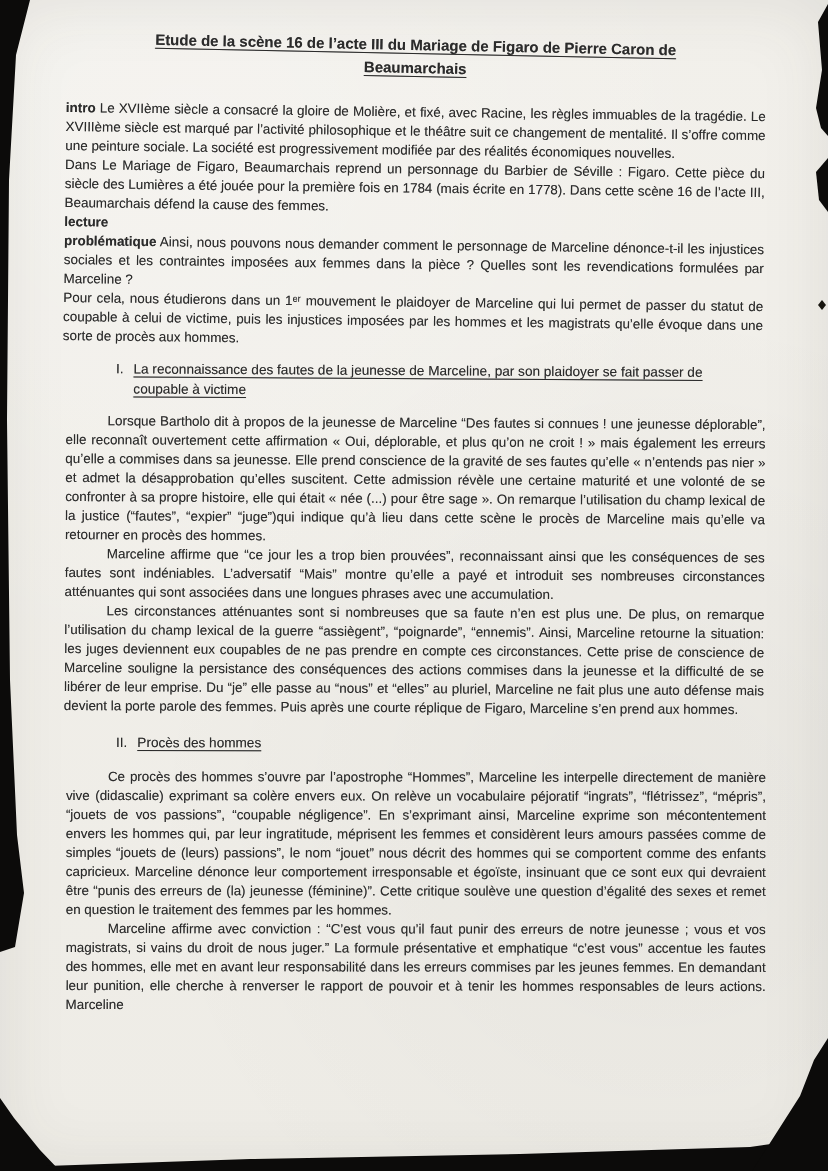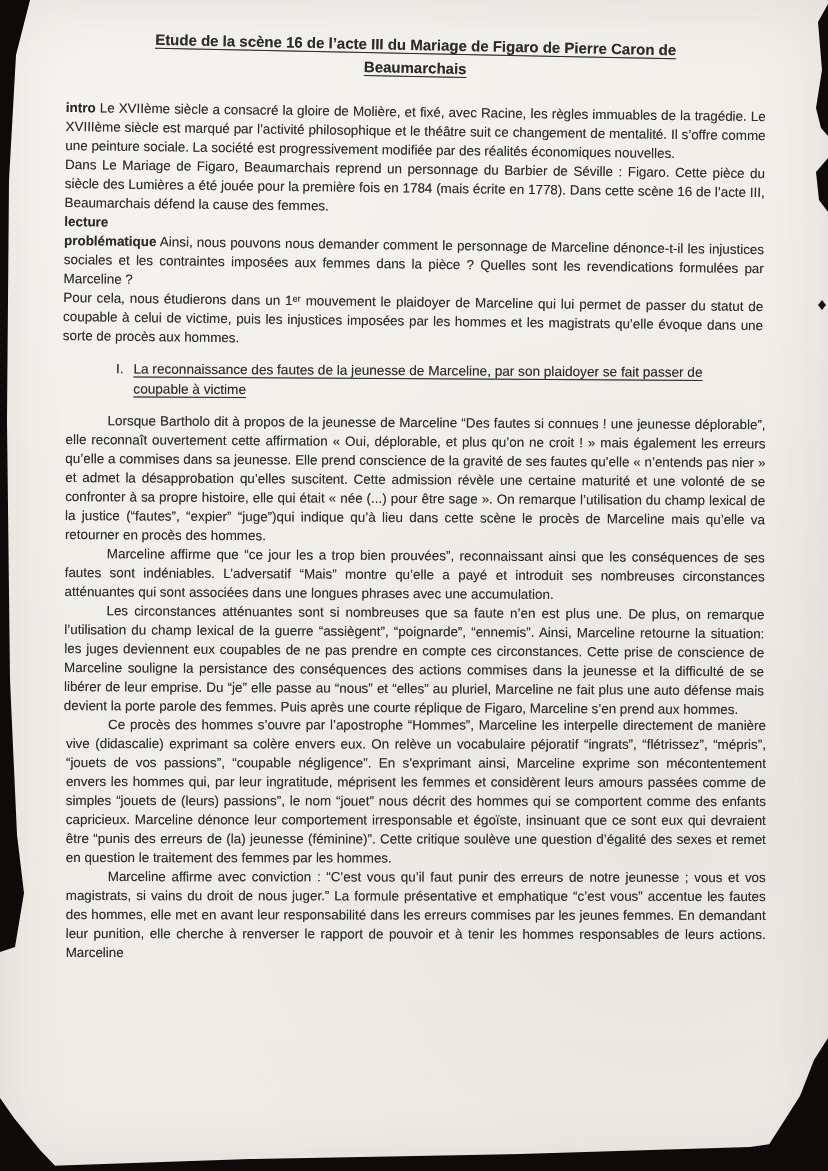--- a/index.html
+++ b/index.html
@@ -96,20 +96,24 @@
       <div class="section-heading">
         <span class="numeral">I.</span>
         <span class="heading-text">La reconnaissance des fautes de la jeunesse de Marceline, par son plaidoyer se fait passer de coupable à victime</span>
       </div>
       <p class="para indent">Lorsque Bartholo dit à propos de la jeunesse de Marceline “Des fautes si connues ! une jeunesse déplorable”, elle reconnaît ouvertement cette affirmation « Oui, déplorable, et plus qu’on ne croit ! » mais également les erreurs qu’elle a commises dans sa jeunesse. Elle prend conscience de la gravité de ses fautes qu’elle « n’entends pas nier » et admet la désapprobation qu’elles suscitent. Cette admission révèle une certaine maturité et une volonté de se confronter à sa propre histoire, elle qui était « née (...) pour être sage ». On remarque l’utilisation du champ lexical de la justice (“fautes”, “expier” “juge”)qui indique qu’à lieu dans cette scène le procès de Marceline mais qu’elle va retourner en procès des hommes.</p>
       <p class="para indent">Marceline affirme que “ce jour les a trop bien prouvées”, reconnaissant ainsi que les conséquences de ses fautes sont indéniables. L’adversatif “Mais” montre qu’elle a payé et introduit ses nombreuses circonstances atténuantes qui sont associées dans une longues phrases avec une accumulation.</p>
       <p class="para indent">Les circonstances atténuantes sont si nombreuses que sa faute n’en est plus une. De plus, on remarque l’utilisation du champ lexical de la guerre “assiègent”, “poignarde”, “ennemis”. Ainsi, Marceline retourne la situation: les juges deviennent eux coupables de ne pas prendre en compte ces circonstances. Cette prise de conscience de Marceline souligne la persistance des conséquences des actions commises dans la jeunesse et la difficulté de se libérer de leur emprise. Du “je” elle passe au “nous” et “elles” au pluriel, Marceline ne fait plus une auto défense mais devient la porte parole des femmes. Puis après une courte réplique de Figaro, Marceline s’en prend aux hommes.</p>
     </div>
 
     <div class="rot-d">
+      <div class="section-heading second">
+        <span class="numeral">II.</span>
+        <span class="heading-text">Procès des hommes</span>
+      </div>
       <p class="para indent">Ce procès des hommes s’ouvre par l’apostrophe “Hommes”, Marceline les interpelle directement de manière vive (didascalie) exprimant sa colère envers eux.  On relève un vocabulaire péjoratif “ingrats”, “flétrissez”, “mépris”, “jouets de vos passions”, “coupable négligence”. En s’exprimant ainsi, Marceline exprime son mécontentement envers les hommes qui, par leur ingratitude, méprisent les femmes et considèrent leurs amours passées comme de simples “jouets de (leurs) passions”, le nom “jouet” nous décrit des hommes qui se comportent comme des enfants capricieux. Marceline dénonce leur comportement irresponsable et égoïste, insinuant que ce sont eux qui devraient être “punis des erreurs de (la) jeunesse (féminine)”. Cette critique soulève une question d’égalité des sexes et remet en question le traitement des femmes par les hommes.</p>
       <p class="para indent">Marceline affirme avec conviction : “C’est vous qu’il faut punir des erreurs de notre jeunesse ; vous et vos magistrats, si vains du droit de nous juger.” La formule présentative et emphatique “c’est vous” accentue les fautes des hommes, elle met en avant leur responsabilité dans les erreurs commises par les jeunes femmes. En demandant leur punition, elle cherche à renverser le rapport de pouvoir et à tenir les hommes responsables de leurs actions. Marceline</p>
     </div>
 
   </div>
 
   <svg class="artifacts" viewBox="0 0 828 1171" xmlns="http://www.w3.org/2000/svg">
     <polygon points="0,0 30,0 16,55 9,180 7,420 10,680 17,835 24,893 15,947 0,952"></polygon>
     <polygon points="0,1098 14,1118 40,1150 60,1171 0,1171"></polygon>
     <polygon points="46,1166 250,1159 520,1154 750,1147 828,1136 828,1171 46,1171"></polygon>

